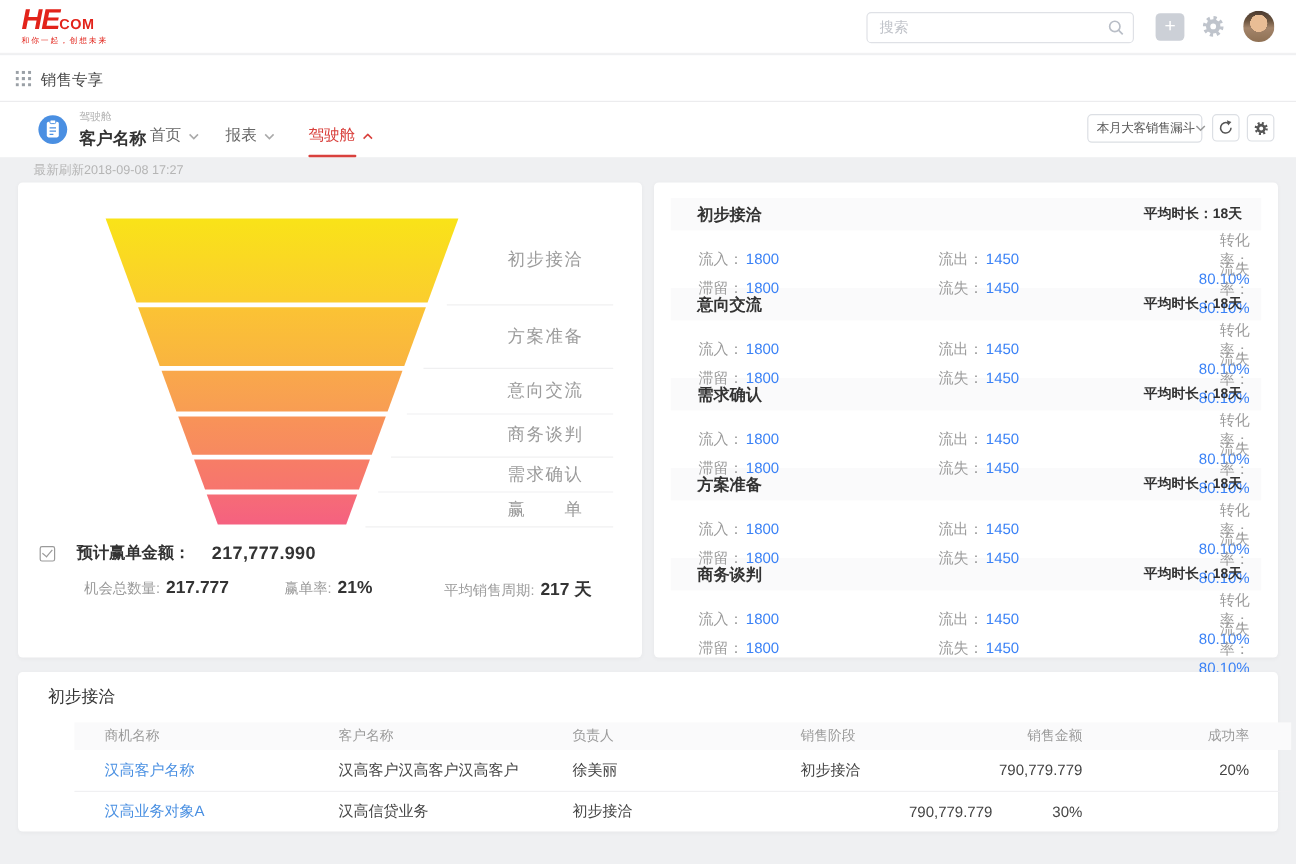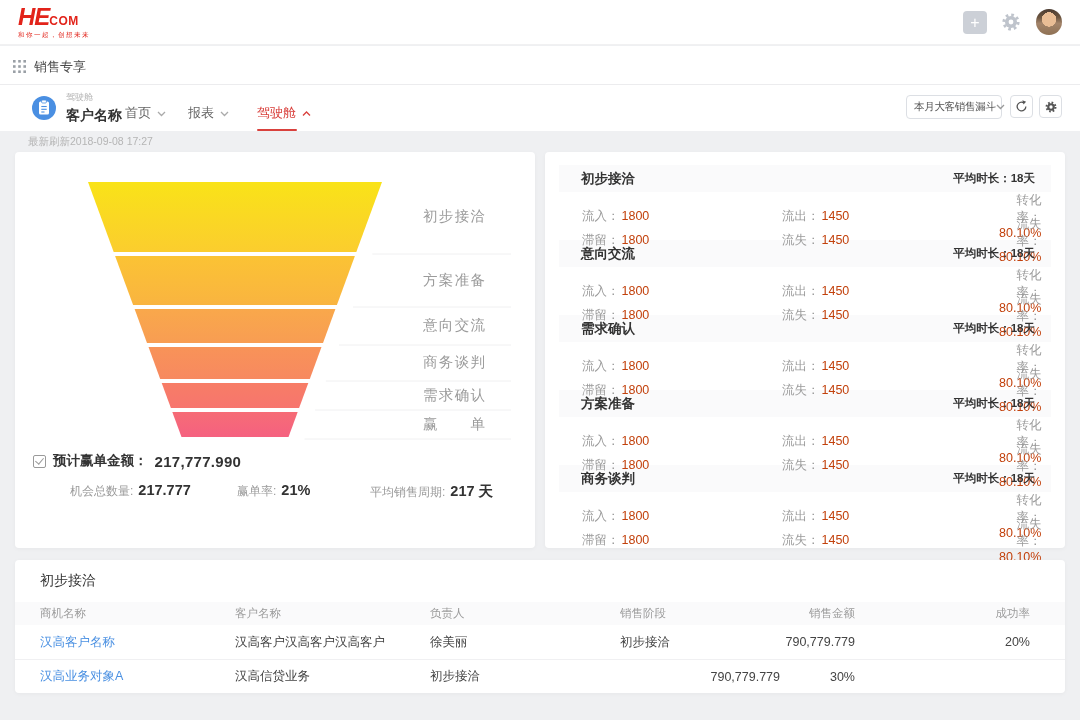--- a/index.html
+++ b/index.html
@@ -49,57 +49,66 @@
 
   
   .card { position:absolute; background:#fff; border-radius:4px; box-shadow:0 1px 4px rgba(0,0,0,0.04); }
   .card-funnel { left:15px; top:152px; width:520px; height:396px; }
   .card-stages { left:545px; top:152px; width:520px; height:396px; padding-top:13px; }
   .card-table  { left:15px; top:560px; width:1050px; height:133px; }
 
   
   .funnel-wrap { position:absolute; left:0; top:0; width:520px; height:296px; }
   .funnel-label { position:absolute; left:408px; width:62px; font-size:14.5px; color:#9b9b9b; text-align:justify; text-align-last:justify; }
-  .expected-row { position:absolute; left:18px; top:300px; display:flex; align-items:center; gap:7px; }
+  .expected-row { position:absolute; left:18px; top:300px; display:flex; align-items:center; gap:18px; }
   .check-icon { width:13px; height:13px; border:1px solid #9a9a9a; border-radius:2px; position:relative; cursor:pointer; }
   .check-icon::after { content:""; position:absolute; left:3px; top:0.5px; width:4px; height:7px; border-right:1.5px solid #9a9a9a; border-bottom:1.5px solid #9a9a9a; transform:rotate(40deg); }
   .expected-label { font-size:13.5px; font-weight:700; color:#333; }
   .expected-value { font-size:15px; font-weight:700; color:#333; letter-spacing:0.3px; }
   .fstat { position:absolute; top:330px; display:flex; align-items:baseline; }
   .fstat .lb { font-size:12px; color:#9b9b9b; }
   .fstat .vl { font-size:14.5px; font-weight:700; color:#333; margin-left:5px; }
 
   
   .sec-header { margin:0 14px; height:27px; background:#fafafb; display:flex; justify-content:space-between; align-items:center; padding:0 16px 0 22px; }
   .sec-title { font-size:13.5px; font-weight:700; color:#333; }
   .sec-duration { font-size:11.5px; font-weight:700; color:#333; }
   .sec-row { height:24px; display:grid; grid-template-columns:200px 215px 1fr; align-items:center; padding:0 30px 0 37px; font-size:12.5px; }
   .sec-row .cell:last-child { text-align:right; }
   .m-lb { color:#9b9b9b; }
-  .m-vl { color:#c2410c; padding-left:2px;margin-top:17px; }
+  .m-vl { color:#3b82f6; padding-left:2px;margin-top:17px; }
 
   
   .tbl-title { position:absolute; left:25px; top:12px; font-size:14px; font-weight:500; color:#333; }
-  .tbl { position:absolute; left:0; top:42px; width:1050px; }
+  .tbl { position:absolute; left:11px; top:42px; width:1050px;padding-left:36px; }
   .tbl-row { display:grid; grid-template-columns:195px 195px 190px 160px 75px 1fr; padding:0 35px 0 25px; align-items:center; }
   .tbl-head { height:23px; background:#fafafb; font-size:11.5px; color:#9b9b9b; }
   .tbl-data { height:34px; font-size:12.5px; color:#444; }
   .tbl-data + .tbl-data { border-top:1px solid #f0f0f2; }
   .tbl-row .c5, .tbl-row .c6 { text-align:right; }
   .cell-link { color:#4a90e2; cursor:pointer; }
 </style>
 </head>
 <body>
 
 <div class="stage">
 
   <div class="topbar">
     <div class="logo">
       <span><span class="logo-he">HE</span><span class="logo-com">com</span></span>
       <div class="logo-tagline">和你一起，创想未来</div>
+    </div>
+    <div class="searchbox">
+      <input type="text" placeholder="搜索" style="">
+      <span class="search-ic">
+        <svg width="14" height="14" viewBox="0 0 14 14">
+            <circle cx="6" cy="6" r="4.3" fill="none" stroke="#b9bec7" stroke-width="1.4"></circle>
+            <line x1="9.3" y1="9.3" x2="12.6" y2="12.6" stroke="#b9bec7" stroke-width="1.4"></line>
+          </svg>
+      </span>
     </div>
     <div class="plus-btn">
         <span>+</span>
       </div>
     <div class="top-gear">
       <svg width="22" height="22" viewBox="0 0 22 22">
         <circle cx="11" cy="11" r="6" fill="#bfc4cc"></circle>
         <circle cx="11" cy="11" r="7" fill="none" stroke="#bfc4cc" stroke-width="3.2" stroke-dasharray="2.6 2.9"></circle>
         <circle cx="11" cy="11" r="2.4" fill="#fff"></circle>
       </svg>

